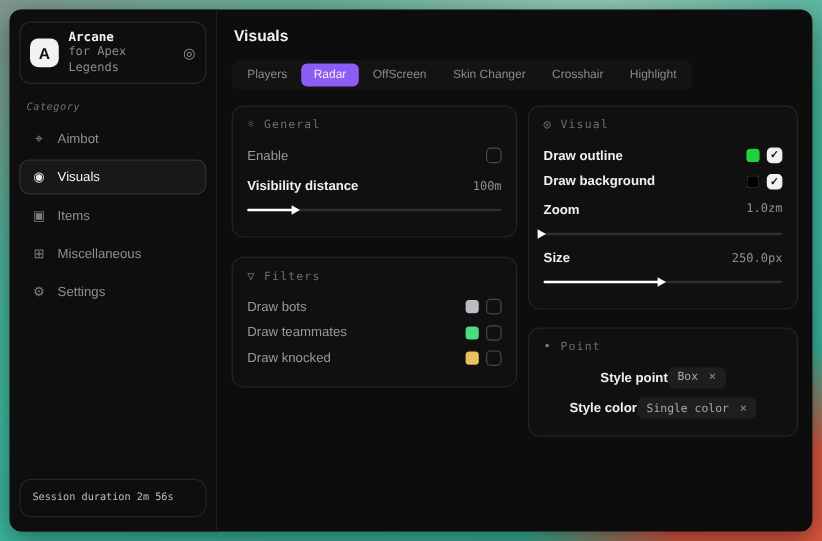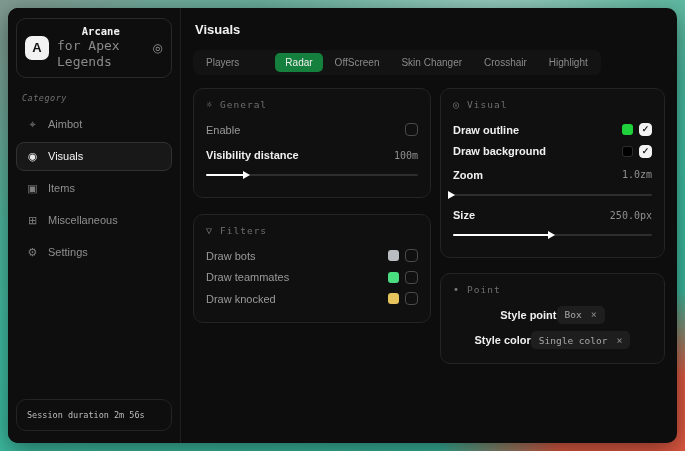--- a/index.html
+++ b/index.html
@@ -27,22 +27,22 @@
   .brand-card {
     border:1px solid #292929; border-radius:10px; padding:6px 8px;
     display:flex; align-items:center; gap:8px;
   }
   .logo {
     width:24px; height:24px; background:#f2f2f2; border-radius:7px;
     color:#111; font-weight:bold; font-size:13px;
     display:flex; align-items:center; justify-content:center; flex:0 0 24px;
   }
   .brand-text { line-height:1.25; }
-  .brand-name { color:#f2f2f2; font-size:10.5px; font-weight:bold; font-family:"DejaVu Sans Mono", monospace;text-align:center; }
-  .brand-sub { color:#8a8a8a; font-size:13px; font-family:"DejaVu Sans Mono", monospace; }
+  .brand-name { color:#f2f2f2; font-size:10.5px; font-weight:bold; font-family:"DejaVu Sans Mono", monospace; }
+  .brand-sub { color:#8a8a8a; font-size:10px; font-family:"DejaVu Sans Mono", monospace; }
   .brand-gear { margin-left:auto; color:#9a9a9a; font-size:12px; cursor:pointer; }
   .cat-label {
     margin:15px 6px 7px; color:#6f6f6f; font-size:8.5px;
     font-family:"DejaVu Sans Mono", monospace; letter-spacing:.5px;font-style:italic;
   }
   .nav { display:flex; flex-direction:column; gap:3px; }
   .nav-item {
     display:flex; align-items:center; gap:9px;
     padding:7px 9px; border-radius:8px; border:1px solid transparent;
     color:#8f8f8f; font-size:11px; cursor:pointer;
@@ -61,21 +61,21 @@
   .main { flex:1; padding:13px 12px; display:flex; flex-direction:column; }
   .page-title { color:#f2f2f2; font-size:13px; font-weight:bold; margin:1px 0 13px 2px; }
   .tabbar {
     display:inline-flex; align-self:flex-start;
     background:#131313; border-radius:7px; padding:3px; gap:2px;
   }
   .tab {
     padding:4px 10px; border-radius:5px; font-size:10px;
     color:#8a8a8a; cursor:pointer; white-space:nowrap;
   }
-  .tab.active { background:#15803d; color:#efefef;margin-left:24px; }
+  .tab.active { background:#8b5cf6; color:#efefef; }
   .content { display:flex; gap:9px; margin-top:13px; align-items:flex-start; }
   .col-left { width:238px; flex:0 0 238px; display:flex; flex-direction:column; gap:16px; }
   .col-right { flex:1; display:flex; flex-direction:column; gap:15px; }
   .panel {
     background:#101010; border:1px solid #242424; border-radius:10px;
     padding:10px 12px 12px;
   }
   .panel-head {
     display:flex; align-items:center; gap:7px; margin-bottom:9px;
     color:#6e6e6e; font-size:9.5px; letter-spacing:1px;

